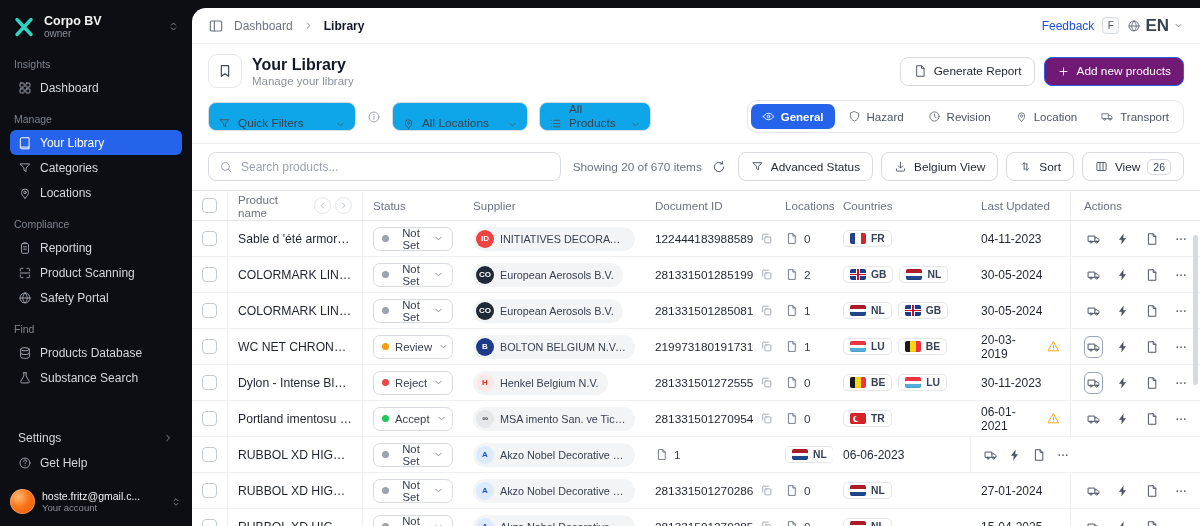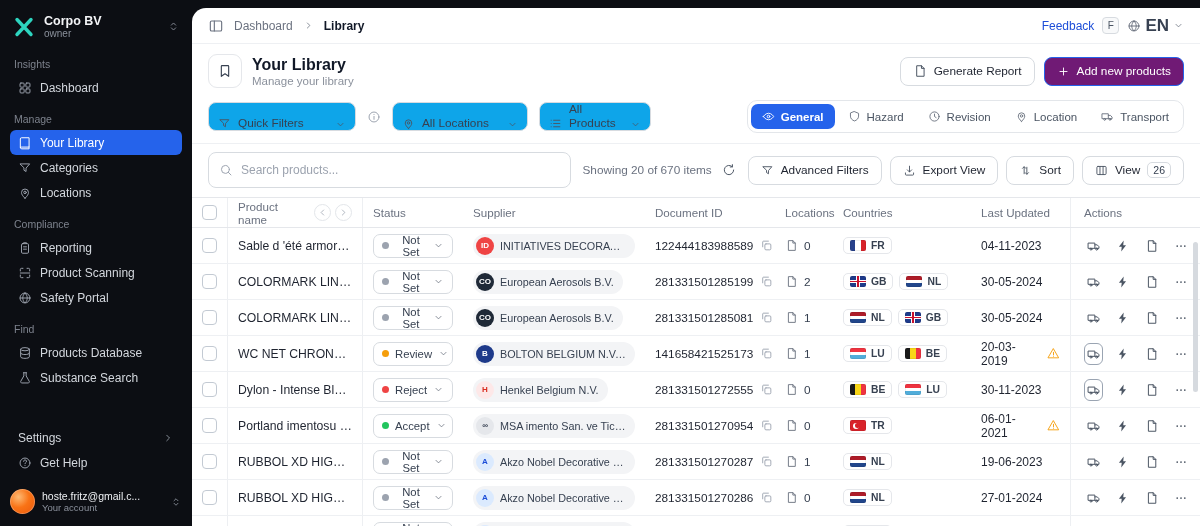--- a/index.html
+++ b/index.html
@@ -68,21 +68,21 @@
   .select .ic-slot{color:#4b5563}
   .w-qf{width:148px}.w-loc{width:136px}.w-prod{width:112px}
   .info-btn{color:#9ca3af;display:inline-flex;cursor:pointer}
   .tabs{margin-left:auto;display:flex;align-items:center;gap:2px;border:1px solid #e3e6ea;border-radius:10px;padding:3px;background:#fff}
   .tab{display:inline-flex;align-items:center;gap:6px;height:25px;padding:0 11px;border:none;background:transparent;border-radius:7px;font-size:11.5px;color:#4b5563;cursor:pointer;font-family:inherit;white-space:nowrap}
   .tab .ic-slot{color:#6b7280}
   .tab.active{background:#2563eb;color:#fff;font-weight:600}
   .tab.active .ic-slot{color:#fff}
 
   .toolbar{display:flex;align-items:center;gap:12px;padding:8px 16px 9px}
-  .search{width:466px;height:36px;border:1px solid #d7dbe0;border-radius:8px;display:flex;align-items:center;gap:8px;padding:0 10px;background:#fff}
+  .search{width:466px;height:29px;border:1px solid #d7dbe0;border-radius:8px;display:flex;align-items:center;gap:8px;padding:0 10px;background:#fff}
   .search .ic-slot{color:#9ca3af}
   .search input{border:none;outline:none;flex:1;font-size:12px;color:#111827;font-family:inherit;background:transparent}
   .search input::placeholder{color:#9ca3af}
   .results{display:flex;align-items:center;gap:10px;font-size:11.8px;color:#6b7280;white-space:nowrap}
   .refresh{color:#4b5563;display:inline-flex;cursor:pointer}
   .toolbar-right{margin-left:auto;display:flex;align-items:center;gap:8px}
   .btn .count-badge{border:1px solid #d7dbe0;border-radius:5px;background:#fff;padding:1px 5px;font-size:10.5px;color:#374151}
 
   
   .table{flex:1;display:flex;flex-direction:column;border-top:1px solid #e5e7eb;overflow:hidden;position:relative}
@@ -479,31 +479,31 @@
               </svg>
             </span>
         </div>
         <div class="toolbar-right">
           <button class="btn">
             <span class="ic-slot s13">
                 <svg viewBox="0 0 24 24" fill="none" stroke="currentColor" stroke-width="1.7" stroke-linecap="round" stroke-linejoin="round">
                   <path d="M4 5h16l-6.2 7.2V18l-3.6-2.2v-3.6z"></path>
                 </svg>
               </span>
-            <span>Advanced Filters</span>
+            <span>Advanced Status</span>
           </button>
           <button class="btn">
             <span class="ic-slot s13">
                 <svg viewBox="0 0 24 24" fill="none" stroke="currentColor" stroke-width="1.7" stroke-linecap="round" stroke-linejoin="round">
                   <path d="M4.5 16.5v2.5a1.5 1.5 0 0 0 1.5 1.5h12a1.5 1.5 0 0 0 1.5-1.5v-2.5"></path>
                   <line x1="12" y1="4" x2="12" y2="14.5"></line>
                   <polyline points="8 10.8 12 14.8 16 10.8"></polyline>
                 </svg>
               </span>
-            <span>Export View</span>
+            <span>Belgium View</span>
           </button>
           <button class="btn">
             <span class="ic-slot s13">
                 <svg viewBox="0 0 24 24" fill="none" stroke="currentColor" stroke-width="1.7" stroke-linecap="round" stroke-linejoin="round">
                   <polyline points="6.5 8 9.5 5 12.5 8"></polyline>
                   <line x1="9.5" y1="5.5" x2="9.5" y2="18"></line>
                   <polyline points="11.5 16 14.5 19 17.5 16"></polyline>
                   <line x1="14.5" y1="18.5" x2="14.5" y2="6"></line>
                 </svg>
               </span>
@@ -858,21 +858,21 @@
                   </span>
                 </button>
               </div>
               <div class="cell">
                 <span class="supplier-chip">
                   <span class="sbadge" style="background:#1e3a8a;color:#ffffff">B</span>
                   <span class="sname">BOLTON BELGIUM N.V./S.A.</span>
                 </span>
               </div>
               <div class="cell c-doc">
-                <span class="doc-id">141658421525173</span>
+                <span class="doc-id">219973180191731</span>
                 <span class="copy">
                   <span class="ic-slot s13">
                     <svg viewBox="0 0 24 24" fill="none" stroke="currentColor" stroke-width="1.7" stroke-linecap="round" stroke-linejoin="round">
                       <rect x="9" y="9" width="11" height="11" rx="2"></rect>
                       <path d="M5 14.5V5.5A1.5 1.5 0 0 1 6.5 4h9"></path>
                     </svg>
                   </span>
                 </span>
               </div>
               <div class="cell">
@@ -1159,50 +1159,39 @@
                     </svg>
                   </span>
                 </button>
               </div>
               <div class="cell">
                 <span class="supplier-chip">
                   <span class="sbadge" style="background:#dbeafe;color:#1d4ed8">A</span>
                   <span class="sname">Akzo Nobel Decorative Coatings ...</span>
                 </span>
               </div>
-              <div class="cell c-doc">
-                <span class="doc-id">281331501270287</span>
-                <span class="copy">
-                  <span class="ic-slot s13">
-                    <svg viewBox="0 0 24 24" fill="none" stroke="currentColor" stroke-width="1.7" stroke-linecap="round" stroke-linejoin="round">
-                      <rect x="9" y="9" width="11" height="11" rx="2"></rect>
-                      <path d="M5 14.5V5.5A1.5 1.5 0 0 1 6.5 4h9"></path>
-                    </svg>
-                  </span>
-                </span>
-              </div>
               <div class="cell">
                 <span class="loc">
                   <span class="ic-slot s13">
                     <svg viewBox="0 0 24 24" fill="none" stroke="currentColor" stroke-width="1.7" stroke-linecap="round" stroke-linejoin="round">
                       <path d="M7 3h7.5L19 7.5V21H7z"></path>
                       <path d="M14.5 3v4.5H19"></path>
                     </svg>
                   </span>
                   <span>1</span>
                 </span>
               </div>
               <div class="cell c-countries">
                 <span class="country-chip">
                   <span class="flag flag-nl"></span>
                   <span class="code">NL</span>
                 </span>
               </div>
               <div class="cell c-date">
-                <span>19-06-2023</span>
+                <span>06-06-2023</span>
               </div>
               <div class="cell c-actions">
                 <button class="act">
                   <span class="ic-slot s14">
                     <svg viewBox="0 0 24 24" fill="none" stroke="currentColor" stroke-width="1.7" stroke-linecap="round" stroke-linejoin="round">
                       <path d="M2.5 7h11v9h-11z"></path>
                       <path d="M13.5 10h4l3 3.2V16h-7"></path>
                       <circle cx="6.8" cy="17.3" r="1.7"></circle>
                       <circle cx="16.6" cy="17.3" r="1.7"></circle>
                     </svg>

